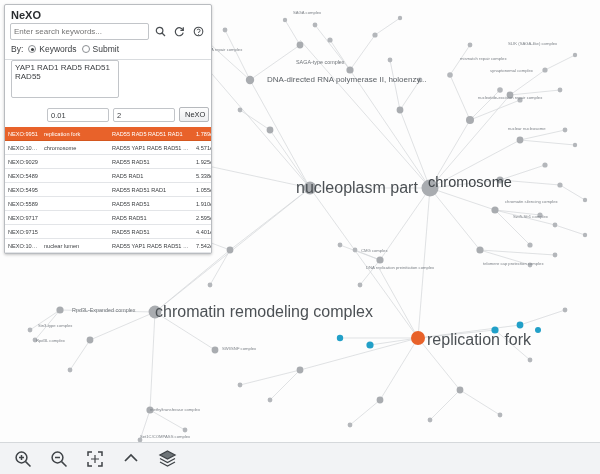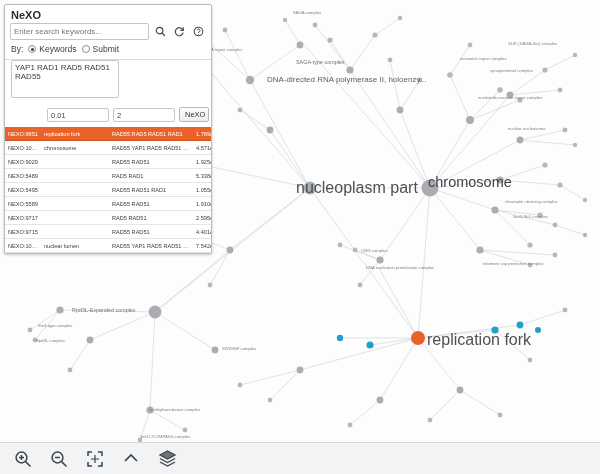--- a/index.html
+++ b/index.html
@@ -430,20 +430,21 @@
     <div class="net-label huge" style="left:428px; top:174px;">chromosome</div>
     <div class="net-label tiny" style="left:505px; top:199px;">chromatin silencing complex</div>
     <div class="net-label tiny" style="left:70px; top:183px;">nuclear chromosome part</div>
     <div class="net-label tiny" style="left:513px; top:214px;">Swi5-Sfr1 complex</div>
     <div class="net-label small" style="left:58px; top:202px;">H4/H2A histone acetyltransferase complex</div>
     <div class="net-label tiny" style="left:361px; top:248px;">CMG complex</div>
     <div class="net-label med ghost" style="left:122px; top:243px;">nuclear chromatin</div>
     <div class="net-label tiny" style="left:366px; top:265px;">DNA replication preinitiation complex</div>
     <div class="net-label tiny" style="left:483px; top:261px;">telomere cap protection complex</div>
     <div class="net-label small" style="left:72px; top:307px;">Rpd3L-Expanded complex</div>
+    <div class="net-label big" style="left:155px; top:303px;">chromatin remodeling complex</div>
     <div class="net-label big" style="left:427px; top:331px;">replication fork</div>
     <div class="net-label tiny" style="left:38px; top:323px;">Sin3-type complex</div>
     <div class="net-label tiny" style="left:36px; top:338px;">Rpd3L complex</div>
     <div class="net-label tiny" style="left:222px; top:346px;">SWI/SNF complex</div>
     <div class="net-label tiny" style="left:150px; top:407px;">methyltransferase complex</div>
     <div class="net-label tiny" style="left:140px; top:434px;">Set1C/COMPASS complex</div>
   </div>
 
   <div id="panel">
     <div id="panel-title">NeXO</div>

